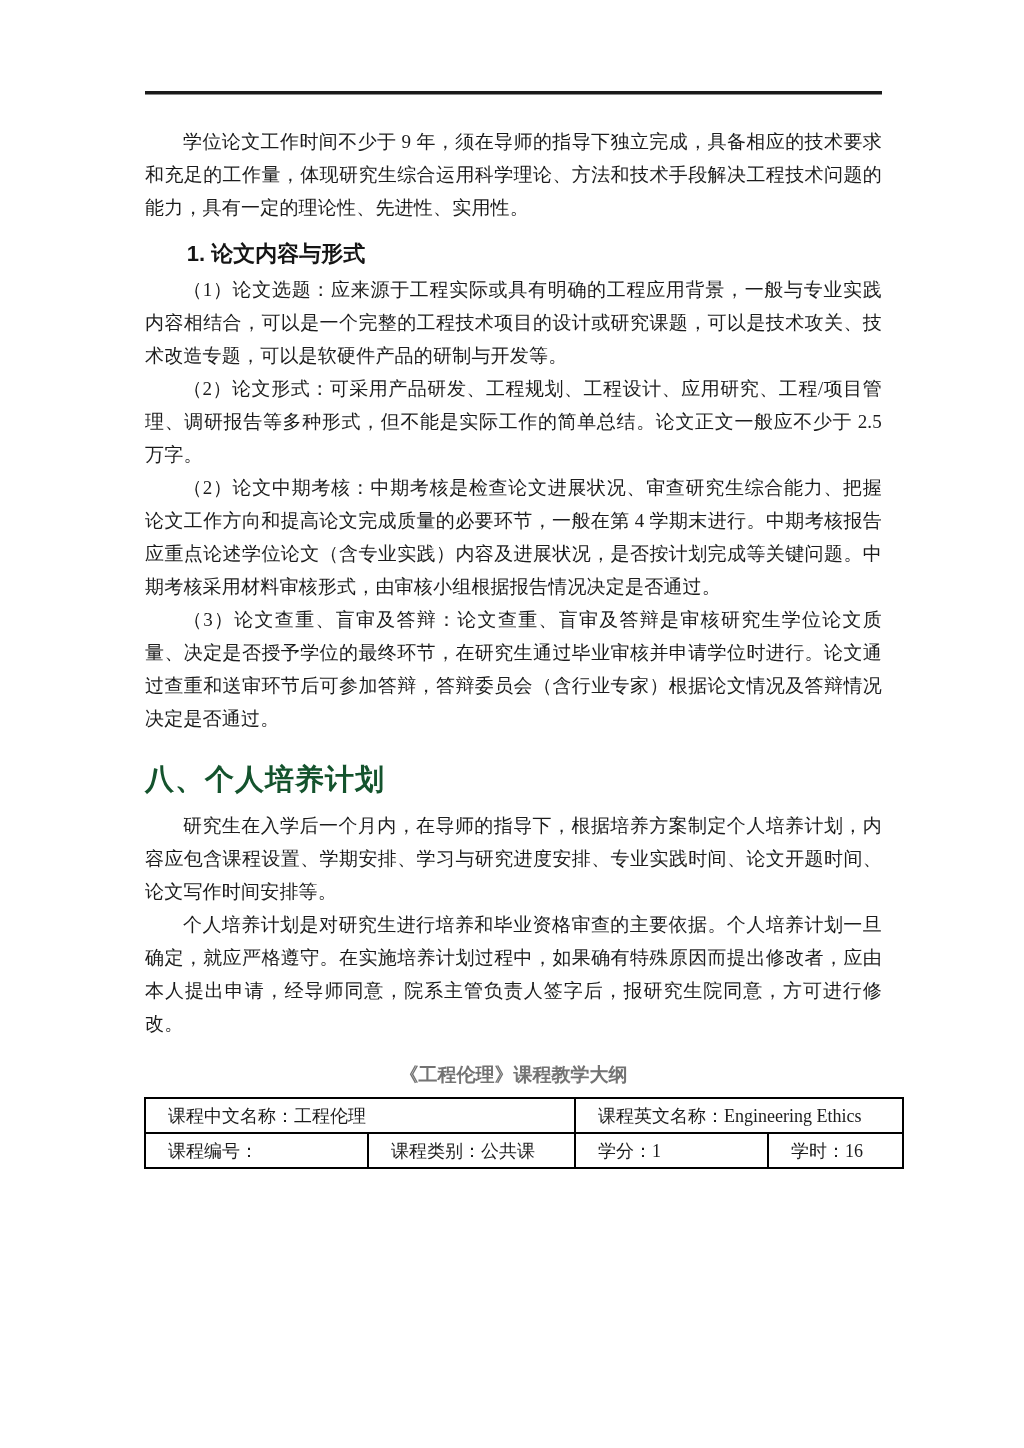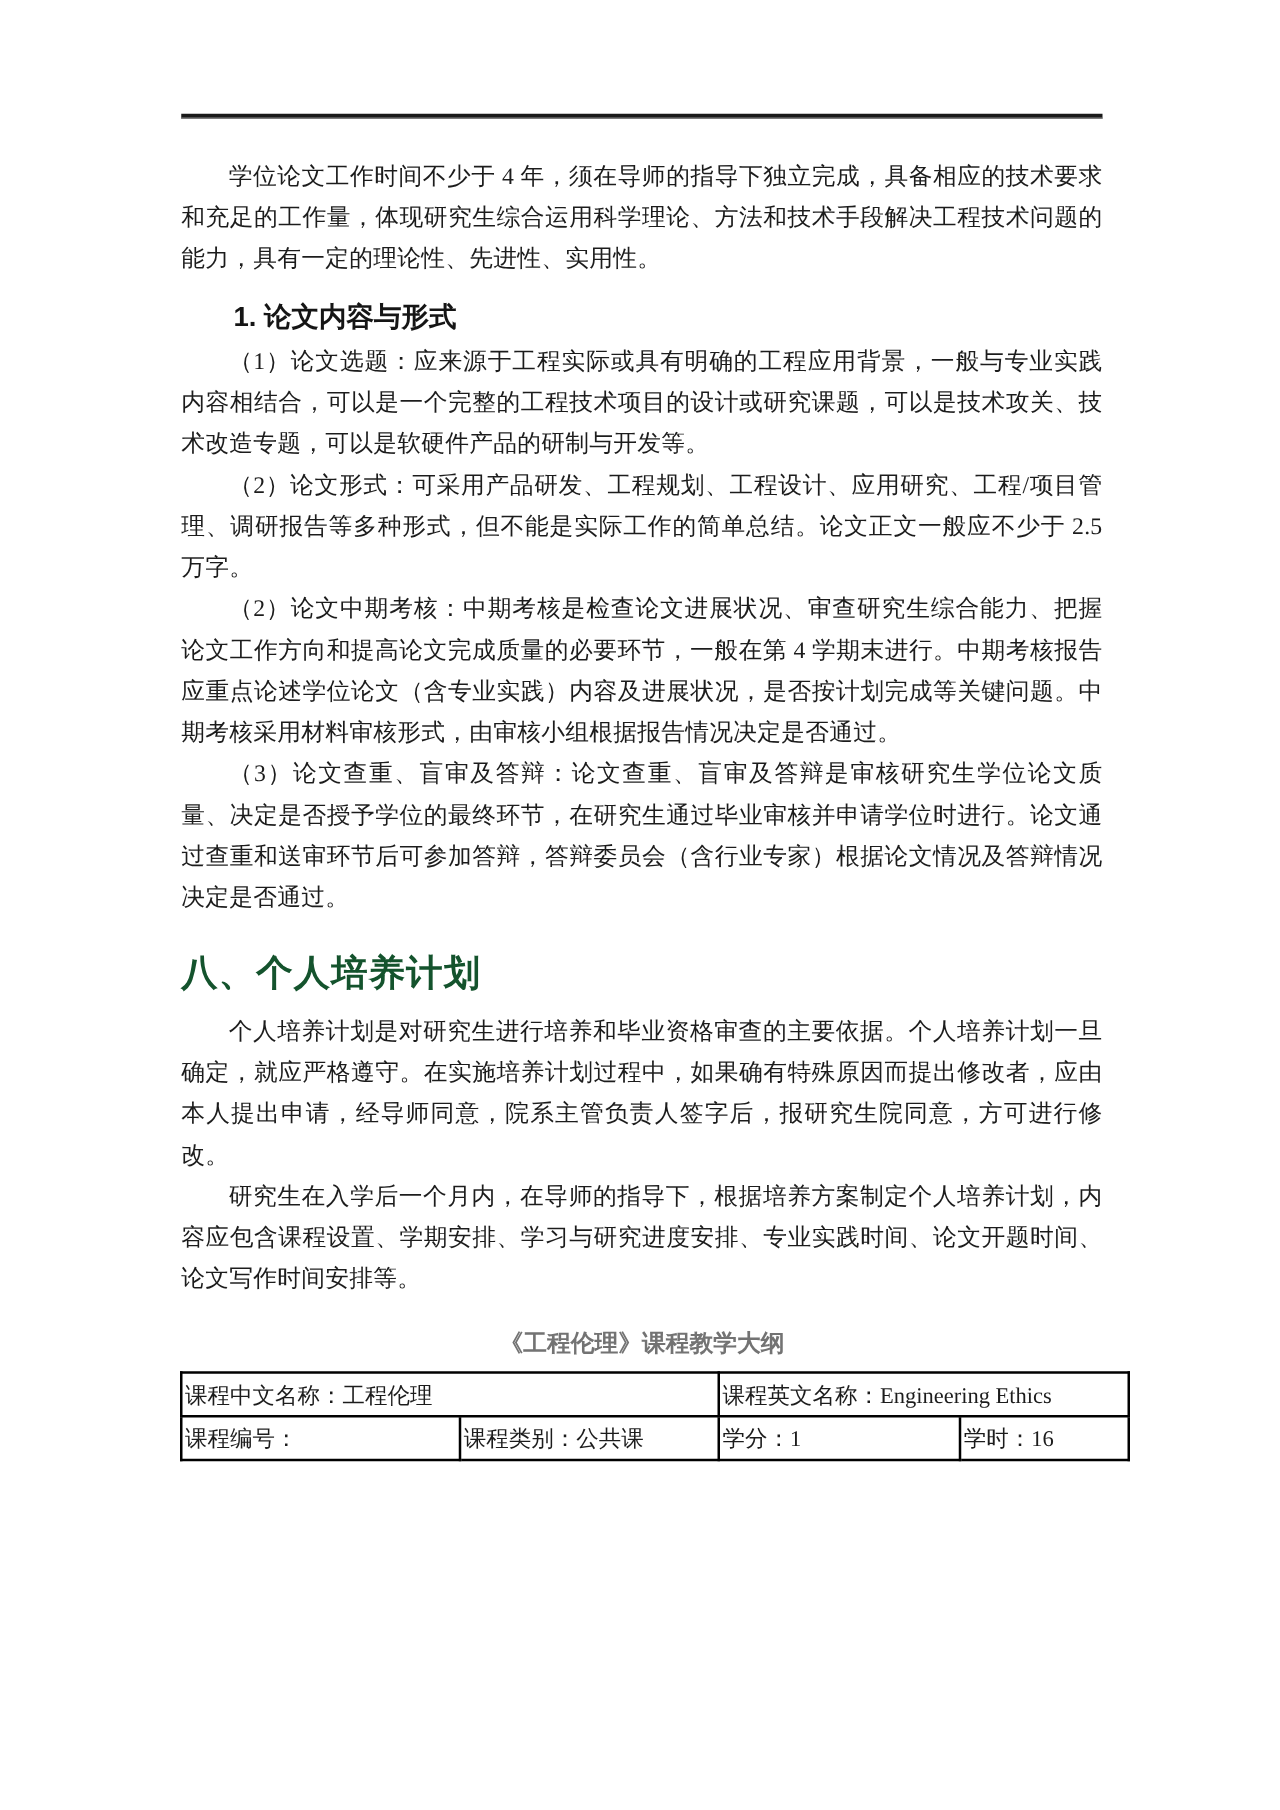--- a/index.html
+++ b/index.html
@@ -64,48 +64,48 @@
   table.course-table {
     border-collapse: collapse;
     width: 758px;
     margin-left: -1px;
     table-layout: fixed;
   }
   table.course-table td {
     border: 2px solid #000000;
     font-size: 18px;
     line-height: 22px;
-    padding: 5px 2px;
+    padding: 5px 22px;
     height: 23px;
     color: #1c1c1c;
     white-space: nowrap;
     overflow: hidden;
   }
   td.center-cell { text-align: left; }
 </style>
 </head>
 <body>
 
 <div class="page">
   <div class="content">
 
     <div class="top-rule"></div>
 
-    <p class="body-para">学位论文工作时间不少于 4 年，须在导师的指导下独立完成，具备相应的技术要求和充足的工作量，体现研究生综合运用科学理论、方法和技术手段解决工程技术问题的能力，具有一定的理论性、先进性、实用性。</p>
+    <p class="body-para">学位论文工作时间不少于 9 年，须在导师的指导下独立完成，具备相应的技术要求和充足的工作量，体现研究生综合运用科学理论、方法和技术手段解决工程技术问题的能力，具有一定的理论性、先进性、实用性。</p>
 
     <h3 class="sub-heading">1. 论文内容与形式</h3>
     <p class="body-para">（1）论文选题：应来源于工程实际或具有明确的工程应用背景，一般与专业实践内容相结合，可以是一个完整的工程技术项目的设计或研究课题，可以是技术攻关、技术改造专题，可以是软硬件产品的研制与开发等。</p>
     <p class="body-para">（2）论文形式：可采用产品研发、工程规划、工程设计、应用研究、工程/项目管理、调研报告等多种形式，但不能是实际工作的简单总结。论文正文一般应不少于 2.5 万字。</p>
 
     <p class="body-para">（2）论文中期考核：中期考核是检查论文进展状况、审查研究生综合能力、把握论文工作方向和提高论文完成质量的必要环节，一般在第 4 学期末进行。中期考核报告应重点论述学位论文（含专业实践）内容及进展状况，是否按计划完成等关键问题。中期考核采用材料审核形式，由审核小组根据报告情况决定是否通过。</p>
     <p class="body-para">（3）论文查重、盲审及答辩：论文查重、盲审及答辩是审核研究生学位论文质量、决定是否授予学位的最终环节，在研究生通过毕业审核并申请学位时进行。论文通过查重和送审环节后可参加答辩，答辩委员会（含行业专家）根据论文情况及答辩情况决定是否通过。</p>
 
     <h2 class="major-heading">八、个人培养计划</h2>
+    <p class="body-para">研究生在入学后一个月内，在导师的指导下，根据培养方案制定个人培养计划，内容应包含课程设置、学期安排、学习与研究进度安排、专业实践时间、论文开题时间、论文写作时间安排等。</p>
     <p class="body-para">个人培养计划是对研究生进行培养和毕业资格审查的主要依据。个人培养计划一旦确定，就应严格遵守。在实施培养计划过程中，如果确有特殊原因而提出修改者，应由本人提出申请，经导师同意，院系主管负责人签字后，报研究生院同意，方可进行修改。</p>
-    <p class="body-para">研究生在入学后一个月内，在导师的指导下，根据培养方案制定个人培养计划，内容应包含课程设置、学期安排、学习与研究进度安排、专业实践时间、论文开题时间、论文写作时间安排等。</p>
 
 
     <div class="outline-title">《工程伦理》课程教学大纲</div>
 
     <table class="course-table">
       <colgroup>
         <col style="width:223px">
         <col style="width:207px">
         <col style="width:193px">
         <col style="width:135px">

